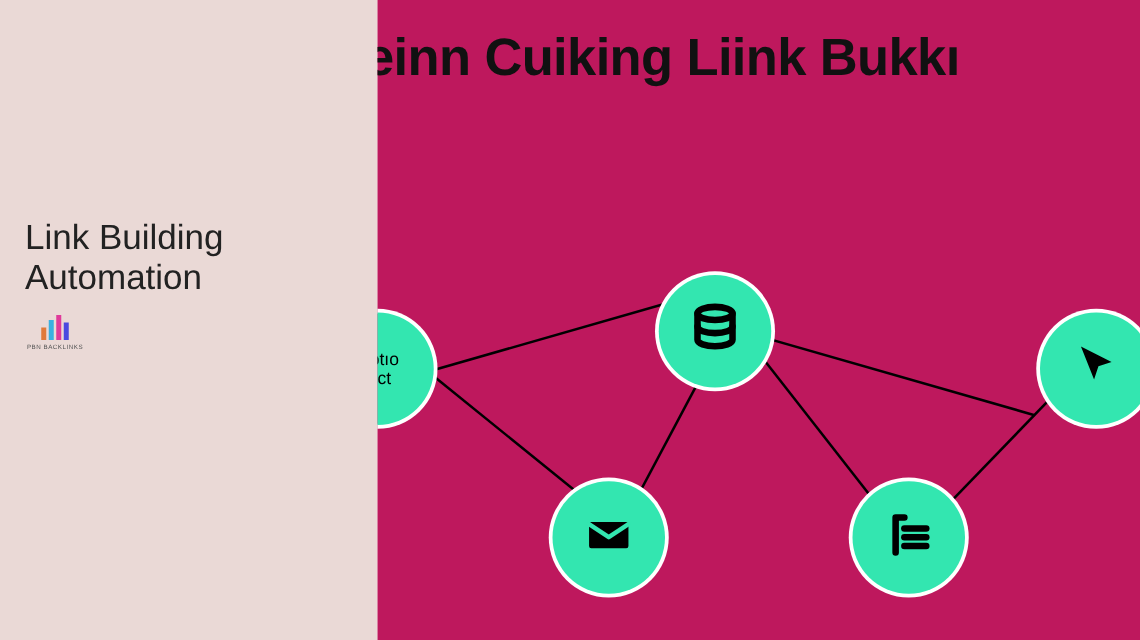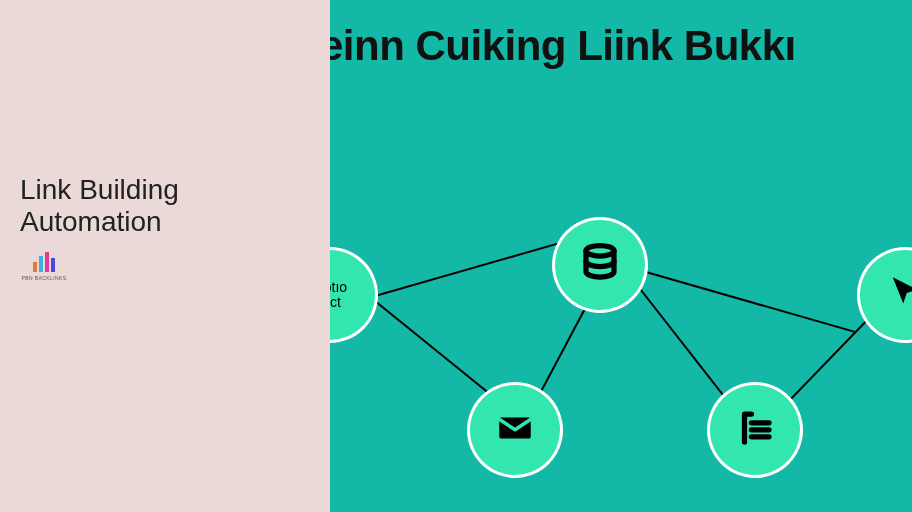--- a/index.html
+++ b/index.html
@@ -5,21 +5,21 @@
     * { margin: 0; padding: 0; box-sizing: border-box; }
     body {
       width: 912px;
       height: 512px;
       font-family: Arial, Helvetica, sans-serif;
       display: flex;
       overflow: hidden;
       background: #fff;
     }
     .sidebar {
-      width: 330px;
+      width: 302px;
       height: 100%;
       background: #ead9d6;
       padding: 24px 20px;
       display: flex;
       flex-direction: column;
     }
     .sidebar-spacer { flex: 0 0 150px; }
     .sidebar-title {
       font-size: 28px;
       font-weight: 400;
@@ -54,21 +54,21 @@
       font-size: 5px;
       letter-spacing: 0.4px;
       color: #555;
       margin-top: 3px;
       white-space: nowrap;
     }
     .main {
       flex: 1;
       height: 100%;
       position: relative;
-      background: #14b8a6;
+      background: #be185d;
       overflow: hidden;
       padding-left: 38px;
     }
     .main-heading {
       position: absolute;
       top: 22px;
       left: -10px;
       right: -10px;
       font-size: 42px;
       font-weight: 800;

